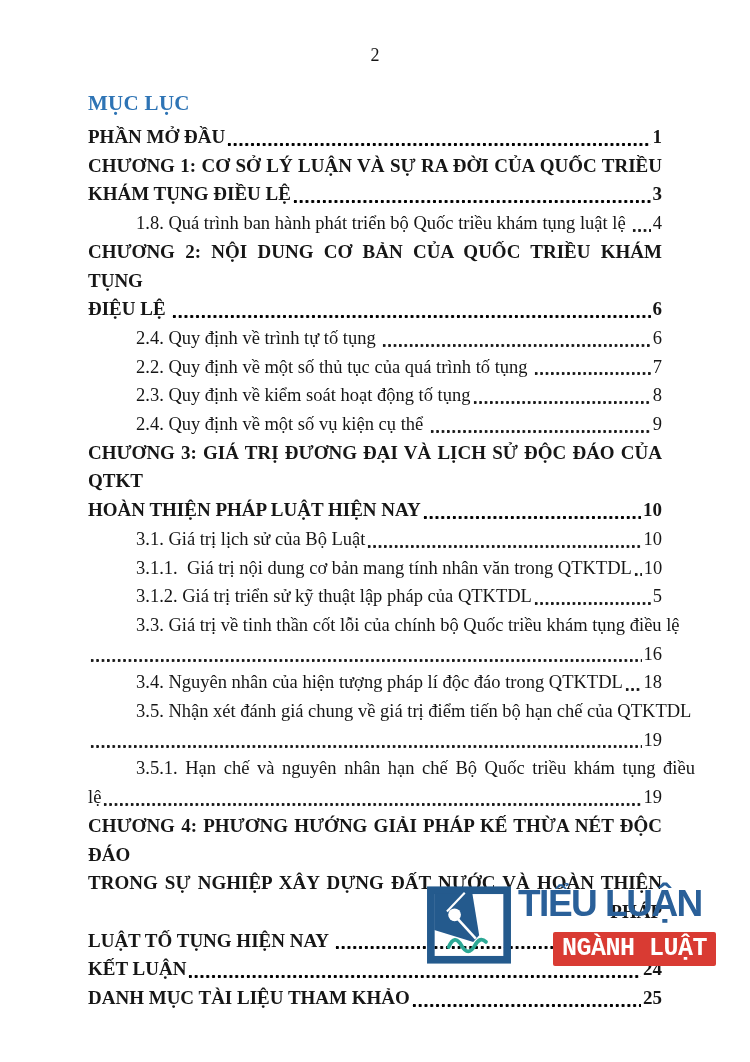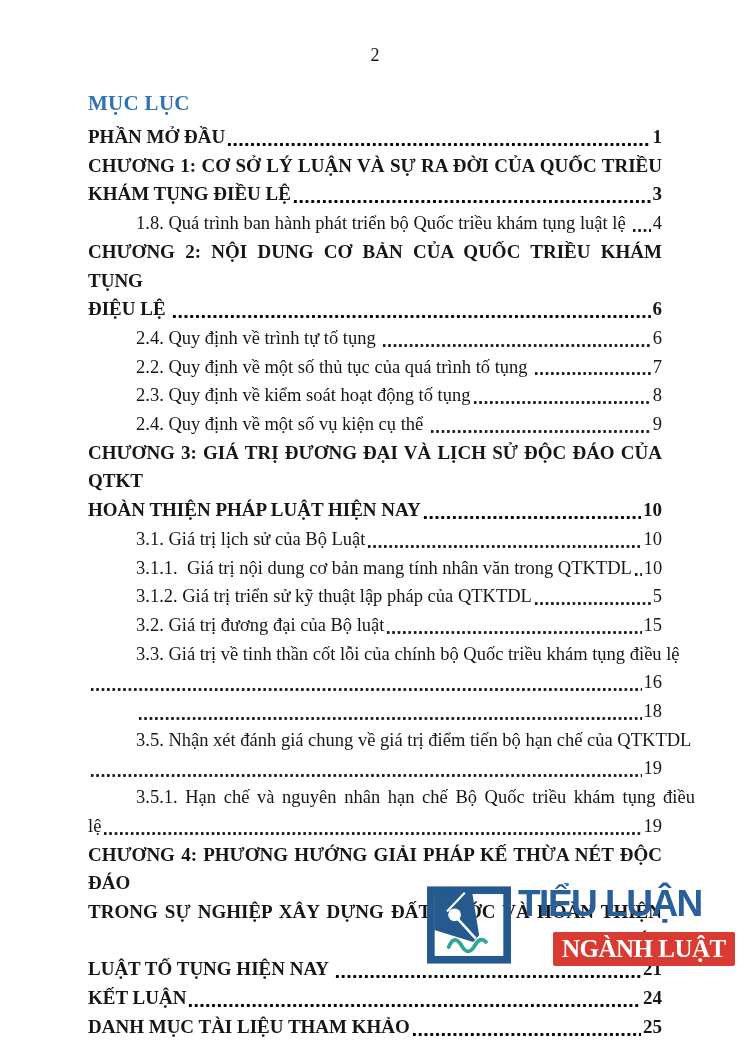--- a/index.html
+++ b/index.html
@@ -35,21 +35,21 @@
   
   .wm{position:absolute;left:426px;top:883px;width:292px;height:86px;z-index:5}
   .wm-box{position:absolute;left:0;top:3px;width:86px;height:78px}
   .wm-brand{
     position:absolute;left:92px;top:2px;width:200px;
     font-family:"Liberation Sans","DejaVu Sans",sans-serif;font-weight:bold;
     font-size:37px;line-height:38px;letter-spacing:-1.5px;color:#2a6099;white-space:nowrap;
   }
   .wm-badge{
     position:absolute;left:127px;top:49px;height:34px;padding:0 9px;border-radius:2px;
-    background:#d93b33;color:#ffffff;font-family:Liberation Serif, serif;
+    background:#d93b33;color:#ffffff;font-family:Liberation Mono, monospace;
     font-weight:bold;font-size:25px;line-height:34px;letter-spacing:-.5px;white-space:nowrap;
   }
 </style>
 </head>
 <body>
 
 <div class="sheet">
   <div class="pagenum">2</div>
   <div class="doc-title">MỤC LỤC</div>
 
@@ -110,32 +110,28 @@
     <div class="row ind">
         <span class="tx">3.1.1. &nbsp;Giá trị nội dung cơ bản mang tính nhân văn trong QTKTDL</span>
         <span class="lead"></span>
         <span class="pg">10</span>
       </div>
     <div class="row ind">
         <span class="tx">3.1.2. Giá trị triển sử kỹ thuật lập pháp của QTKTDL</span>
         <span class="lead"></span>
         <span class="pg">5</span>
       </div>
-    <div class="row ind">
-        <span class="tx">3.2. Giá trị đương đại của Bộ luật</span>
-        <span class="lead"></span>
-        <span class="pg">15</span>
-      </div>
     <div class="blk one"><span>3.3. Giá trị về tinh thần cốt lỗi của chính bộ Quốc triều khám tụng điều lệ</span></div>
     <div class="row">
         <span class="tx"></span>
         <span class="lead"></span>
         <span class="pg">16</span>
       </div>
     <div class="row ind">
+        <span class="tx">3.4. Nguyên nhân của hiện tượng pháp lí độc đáo trong QTKTDL</span>
         <span class="lead"></span>
         <span class="pg">18</span>
       </div>
     <div class="blk one"><span>3.5. Nhận xét đánh giá chung về giá trị điểm tiến bộ hạn chế của QTKTDL</span></div>
     <div class="row">
         <span class="tx"></span>
         <span class="lead"></span>
         <span class="pg">19</span>
       </div>
     <div class="blk one spread"><span>3.5.1. Hạn chế và nguyên nhân hạn chế Bộ Quốc triều khám tụng điều</span></div>

